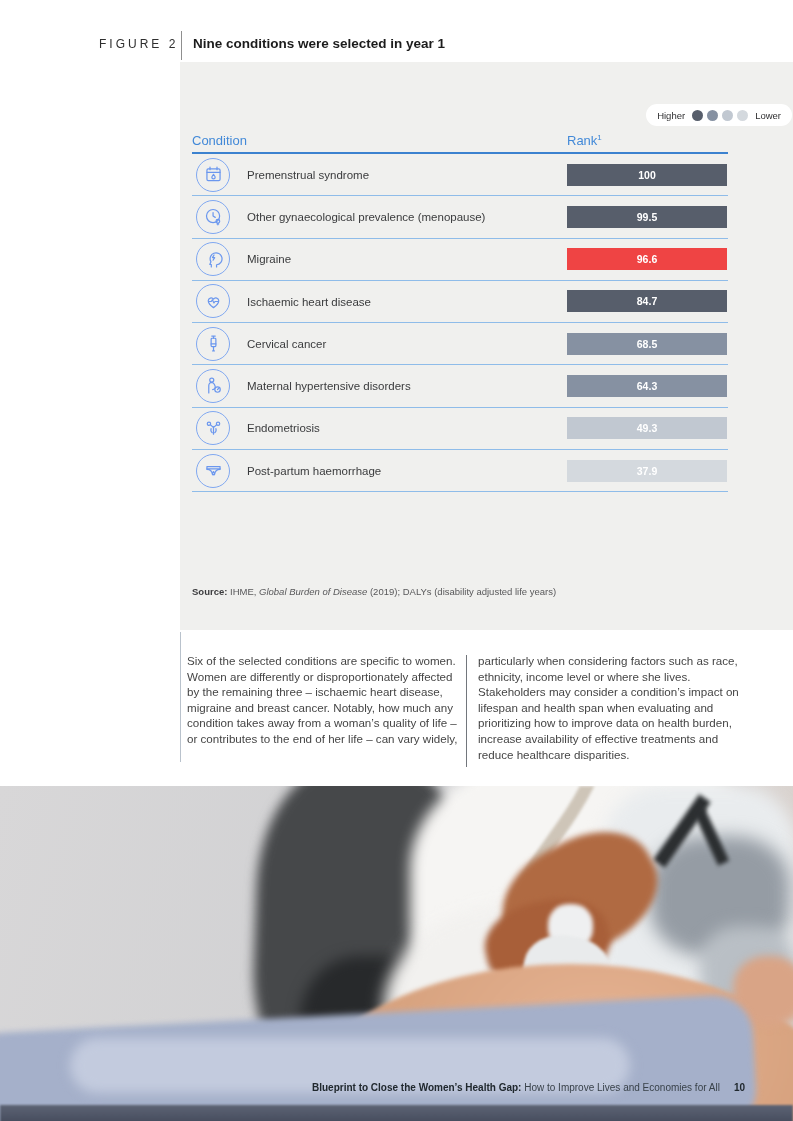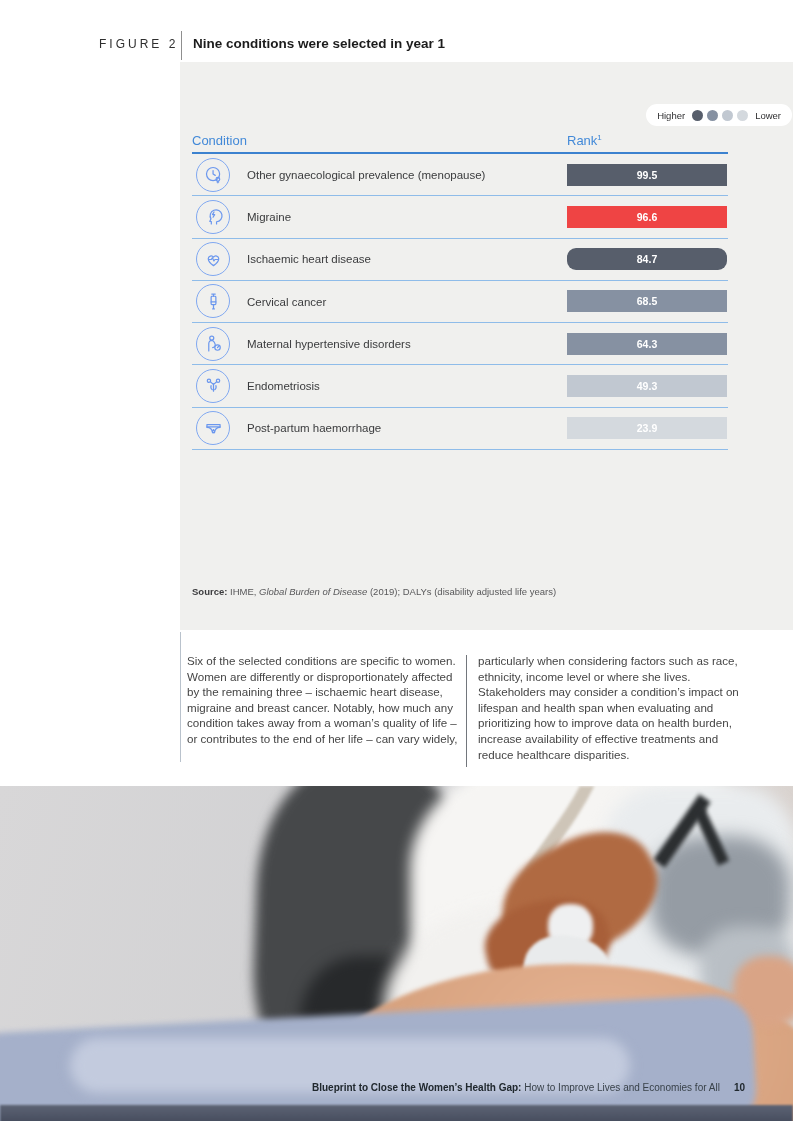--- a/index.html
+++ b/index.html
@@ -105,20 +105,33 @@
           <span class="dot" style="background: rgb(212, 217, 222);"></span>
         </span>
       <span class="lg-txt">Lower</span>
     </div>
 
     <div class="th-condition">Condition</div>
     <div class="th-rank"><span>Rank</span><sup>1</sup></div>
     <div class="thead-line"></div>
 
     <div class="rows" id="rows">
+  <div class="crow">
+    <span class="row-icon">
+            <svg viewBox="0 0 24 24">
+              <rect x="4.5" y="5.5" width="15" height="13.5" rx="1.5"></rect>
+              <path d="M8 3.5v3M16 3.5v3M4.5 9.5h15"></path>
+              <path d="M12 11.8c1.2 1.5 1.9 2.4 1.9 3.4a1.9 1.9 0 1 1-3.8 0c0-1 .7-1.9 1.9-3.4Z"></path>
+            </svg>
+          </span>
+    <span class="row-label">Premenstrual syndrome</span>
+    <span class="bar" style="background: rgb(87, 94, 107);">
+            <span>100</span>
+          </span>
+  </div>
 
   <div class="crow">
     <span class="row-icon">
             <svg viewBox="0 0 24 24">
               <circle cx="11.5" cy="11.5" r="7.5"></circle>
               <path d="M11.5 7.5v4l2.5 1.5"></path>
               <circle cx="17" cy="17.4" r="2.1"></circle>
               <path d="M17 19.5v2M16.1 20.5h1.8"></path>
             </svg>
           </span>
@@ -142,21 +155,21 @@
   </div>
 
   <div class="crow">
     <span class="row-icon">
             <svg viewBox="0 0 24 24">
               <path d="M12 19c-3.5-2.3-6-4.8-6-7.8a3.3 3.3 0 0 1 6-1.9 3.3 3.3 0 0 1 6 1.9c0 3-2.5 5.5-6 7.8Z"></path>
               <path d="M6.5 12h3l1.2-2 1.8 3.6 1.2-1.6h3.8"></path>
             </svg>
           </span>
     <span class="row-label">Ischaemic heart disease</span>
-    <span class="bar" style="background: rgb(87, 94, 107); border-radius: 9px;">
+    <span class="bar" style="background: rgb(87, 94, 107);">
             <span>84.7</span>
           </span>
   </div>
 
   <div class="crow">
     <span class="row-icon">
             <svg viewBox="0 0 24 24">
               <path d="M10 3.5h4M12 3.5V6"></path>
               <rect x="9.3" y="6" width="5.4" height="9.5" rx="1"></rect>
               <path d="M9.3 12.5h5.4M12 15.5v3M11 20.5h2M12 18.5v2"></path>
@@ -204,21 +217,21 @@
   <div class="crow">
     <span class="row-icon">
             <svg viewBox="0 0 24 24">
               <path d="M4.5 7.5h15v3.2c-3.4 0-6 2.6-6.4 6h-2.2c-.4-3.4-3-6-6.4-6Z"></path>
               <path d="M4.5 10.2h15"></path>
               <path d="M12 13.2c.8 1 1.2 1.7 1.2 2.4a1.2 1.2 0 1 1-2.4 0c0-.7.4-1.4 1.2-2.4Z"></path>
             </svg>
           </span>
     <span class="row-label">Post-partum haemorrhage</span>
     <span class="bar" style="background: rgb(212, 217, 222);">
-            <span>23.9</span>
+            <span>37.9</span>
           </span>
   </div>
 </div>
 
     <div class="source">
       <b>Source: </b><span>IHME, </span><i>Global Burden of Disease</i><span> (2019); DALYs (disability adjusted life years)</span>
     </div>
   </div>
 
   <div class="body-rule-left"></div>

